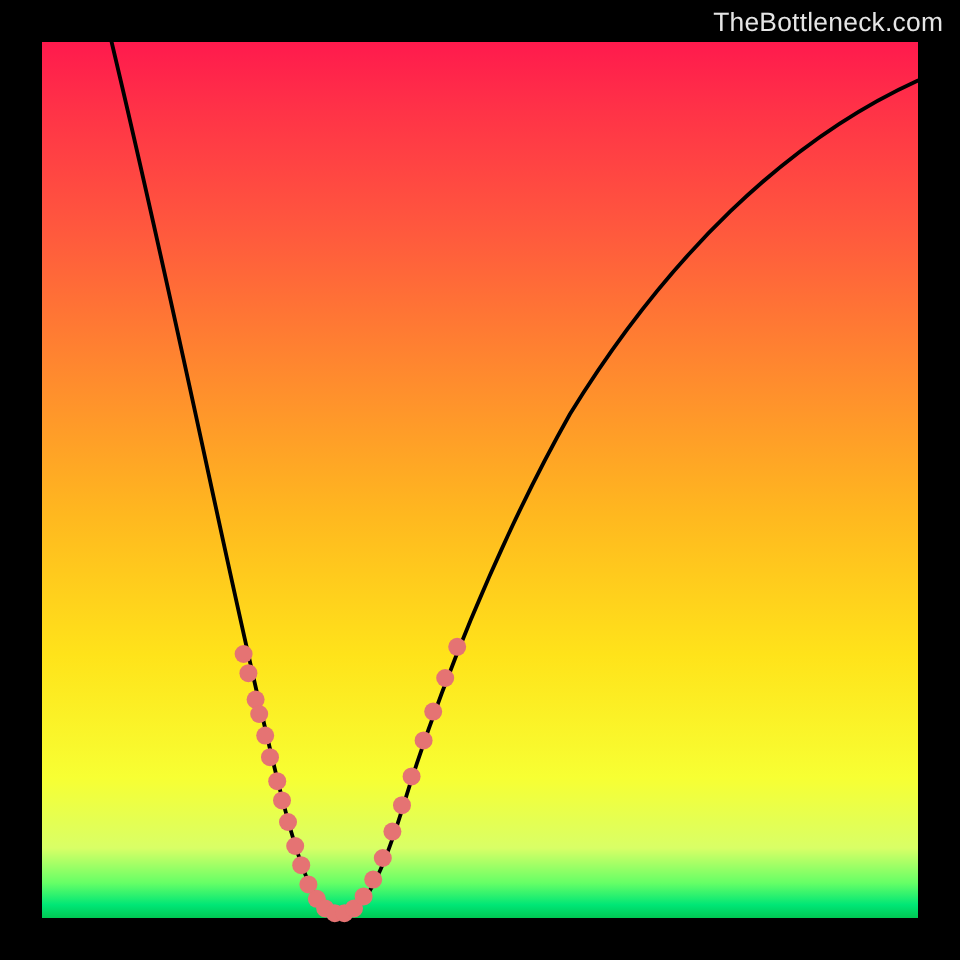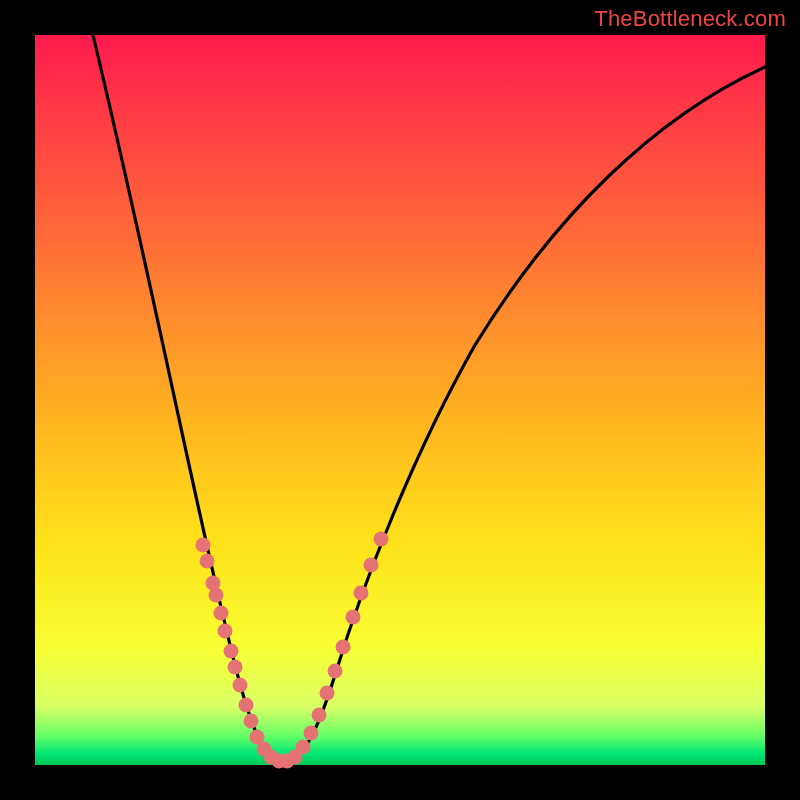--- a/index.html
+++ b/index.html
@@ -38,21 +38,21 @@
       #00e676 98.5%,
       #00c853 100%
     );
   }
   .watermark {
     position: absolute;
     top: 6px;
     right: 14px;
     font-size: 22px;
     font-weight: 500;
-    color: #ef4444;
+    color: #e5e5e5;
     letter-spacing: 0.2px;
     user-select: none;
   }
   svg.curve-layer {
     position: absolute;
     left: 0;
     top: 0;
     width: 730px;
     height: 730px;
     overflow: visible;

